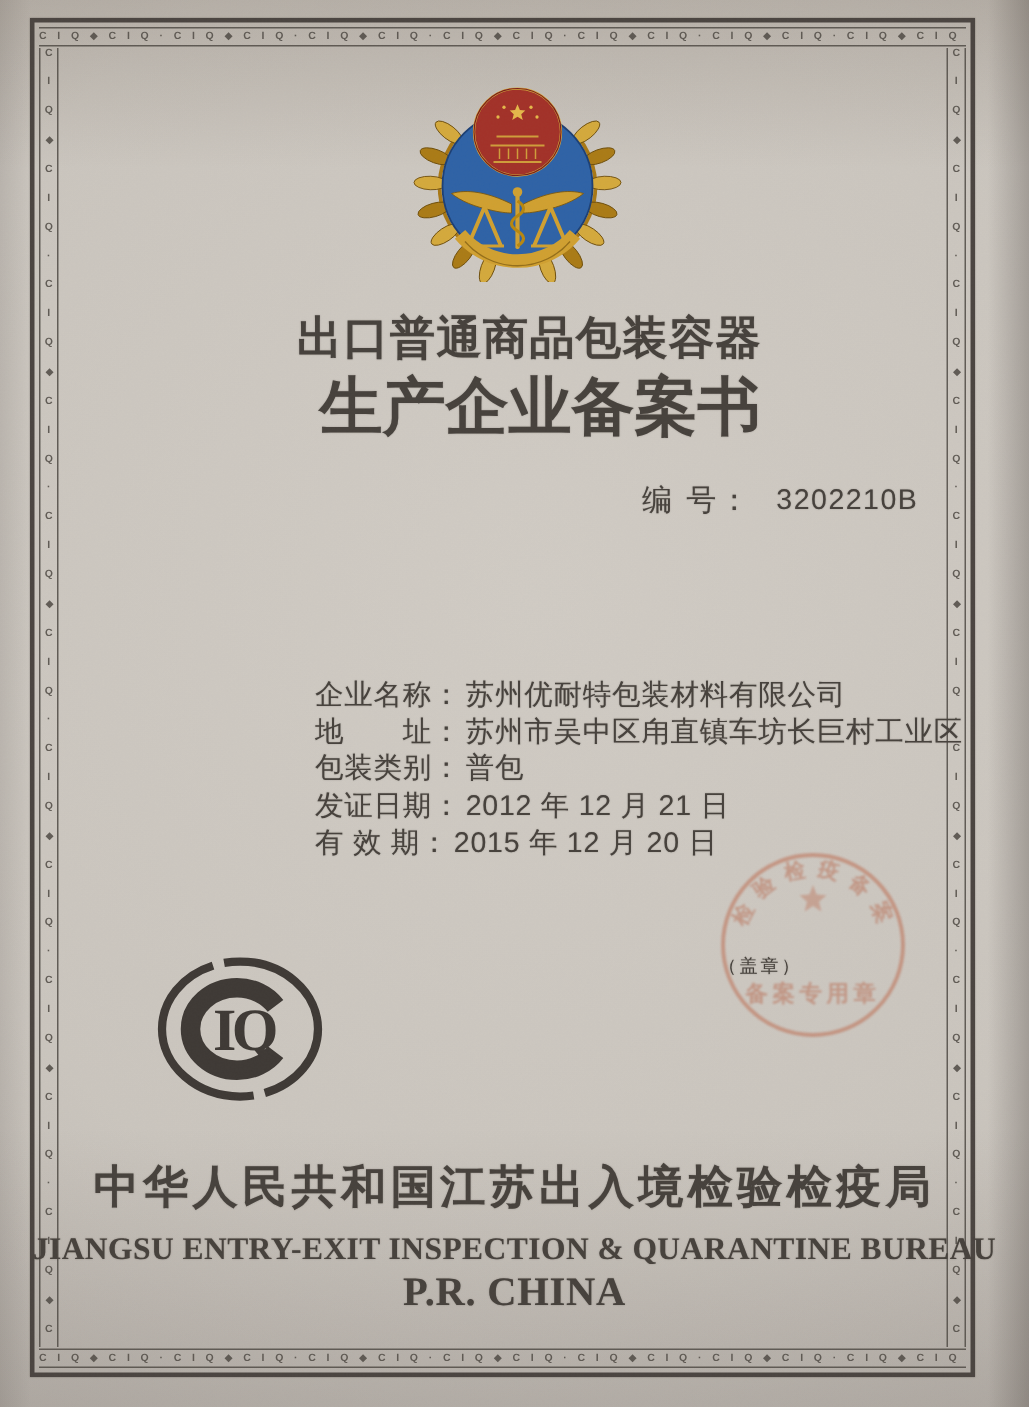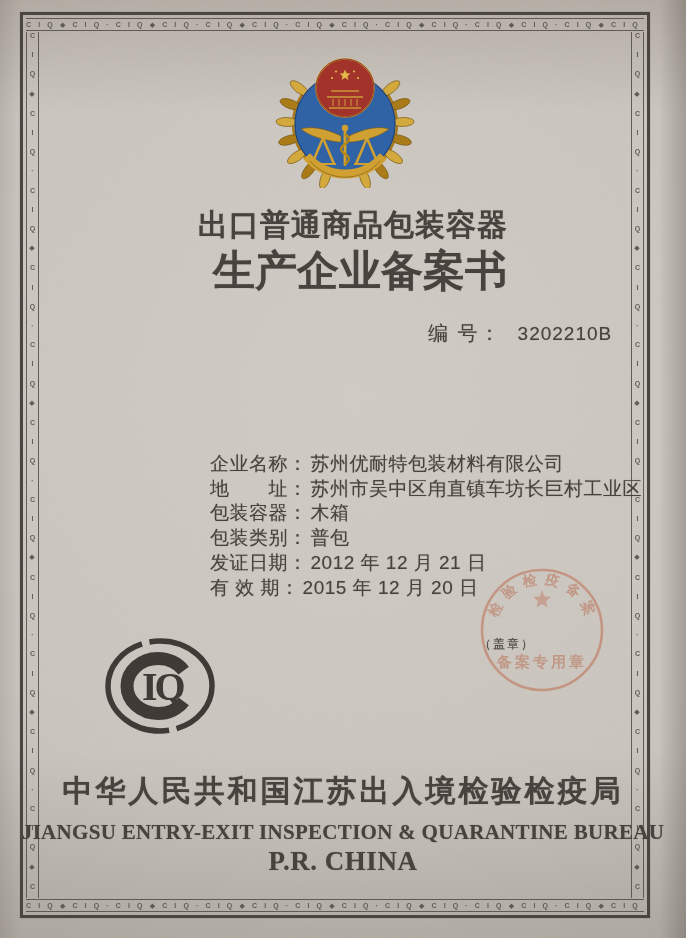--- a/index.html
+++ b/index.html
@@ -135,21 +135,20 @@
   <div class="abs title2">生产企业备案书</div>
 
   <div class="abs serial">
     <span class="lbl">编 号：</span>
     <span class="val">3202210B</span>
   </div>
 
   <div class="abs fields" id="fields">
       <div class="row"><span class="lbl">企业名称：</span><span class="val">苏州优耐特包装材料有限公司</span></div>
       <div class="row"><span class="lbl">地　　址：</span><span class="val">苏州市吴中区甪直镇车坊长巨村工业区</span></div>
-      <div class="row"><span class="lbl">包装容器：</span><span class="val">木箱</span></div>
       <div class="row"><span class="lbl">包装类别：</span><span class="val">普包</span></div>
       <div class="row"><span class="lbl">发证日期：</span><span class="val">2012 年 12 月 21 日</span></div>
       <div class="row"><span class="lbl">有 效 期：</span><span class="val">2015 年 12 月 20 日</span></div>
     </div>
 
   <svg class="abs seal" width="148" height="142" viewBox="0 0 148 142">
     <defs>
       <path id="sealArc" d="M28,70 A46,46 0 0 1 120,70"></path>
     </defs>
     <circle cx="74" cy="70" r="60" fill="none" stroke="rgba(186,86,52,0.55)" stroke-width="2.6"></circle>

